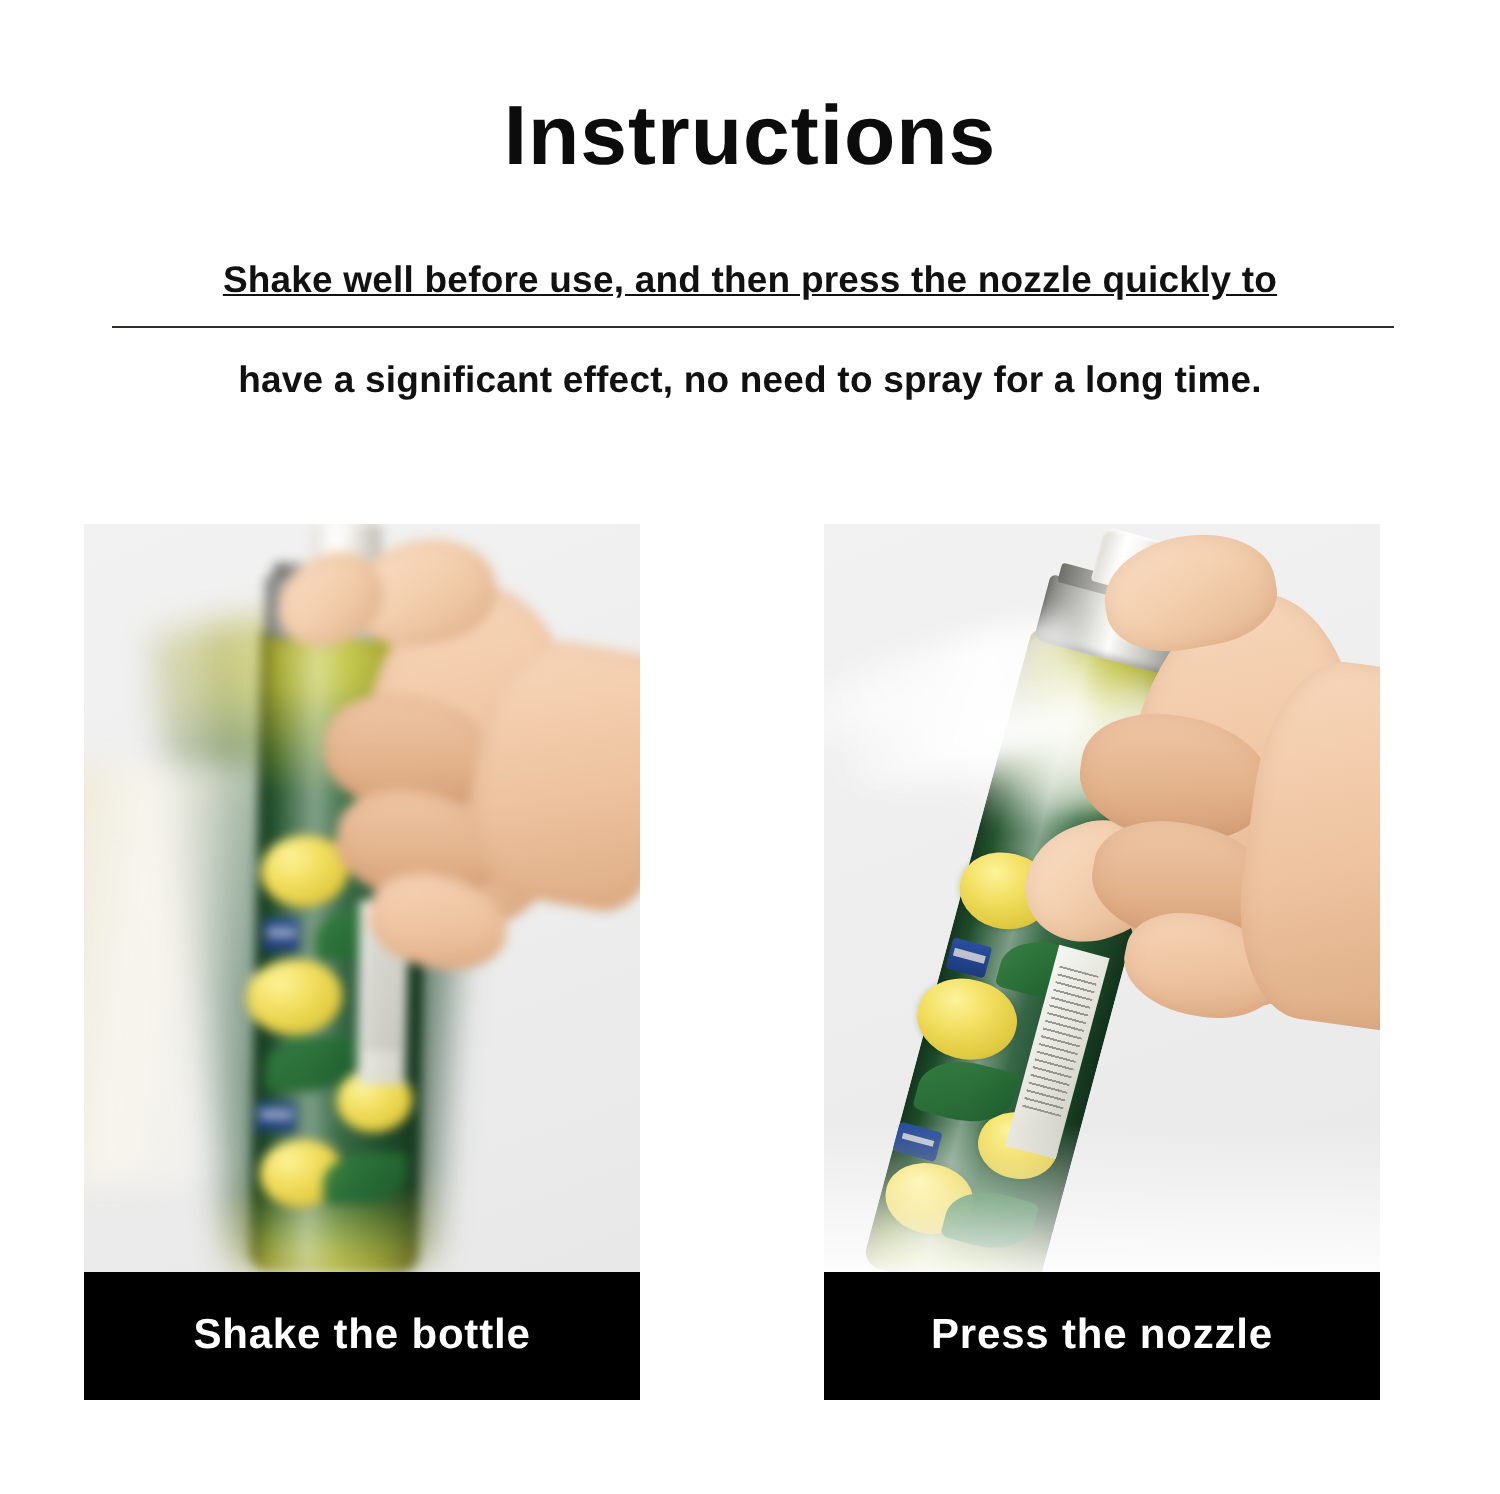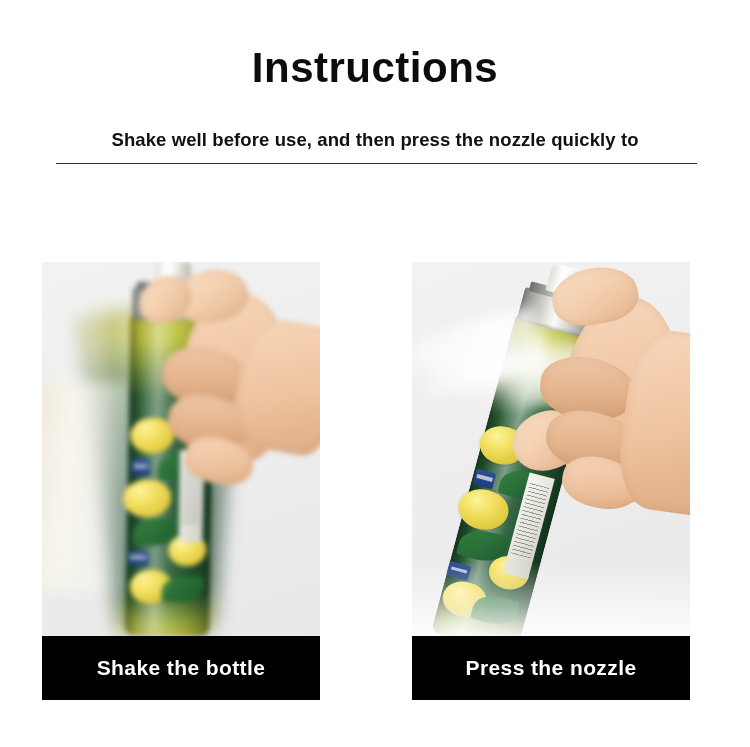--- a/index.html
+++ b/index.html
@@ -29,21 +29,21 @@
   .subline {
     position: absolute;
     left: 0;
     width: 750px;
     text-align: center;
     font-size: 18.5px;
     font-weight: bold;
     color: #111111;
     letter-spacing: 0.1px;
   }
-  .subline.l1 { top: 129px; }
+  .subline.l1 { top: 129px; text-decoration: underline; }
   .subline.l2 { top: 179px; }
   .divider {
     position: absolute;
     left: 56px; top: 163px;
     width: 641px; height: 1px;
     background: #2b2f33;
   }
 
   
   .panel {
@@ -220,20 +220,21 @@
 </style>
 </head>
 <body>
 
 <div id="page">
 
   <div class="title">Instructions</div>
 
   <div class="subline l1">Shake well before use, and then press the nozzle quickly to</div>
   <div class="divider"></div>
+  <div class="subline l2">have a significant effect, no need to spray for a long time.</div>
 
   <div class="panel left">
     <div class="scene" id="scene-shake">
 
       <div class="blurgroup">
         <div class="ghost g1">
           <div class="can" style="left:86px; top:48px; width:82px; height:320px;">
             <div class="can-body"></div>
           </div>
         </div>

